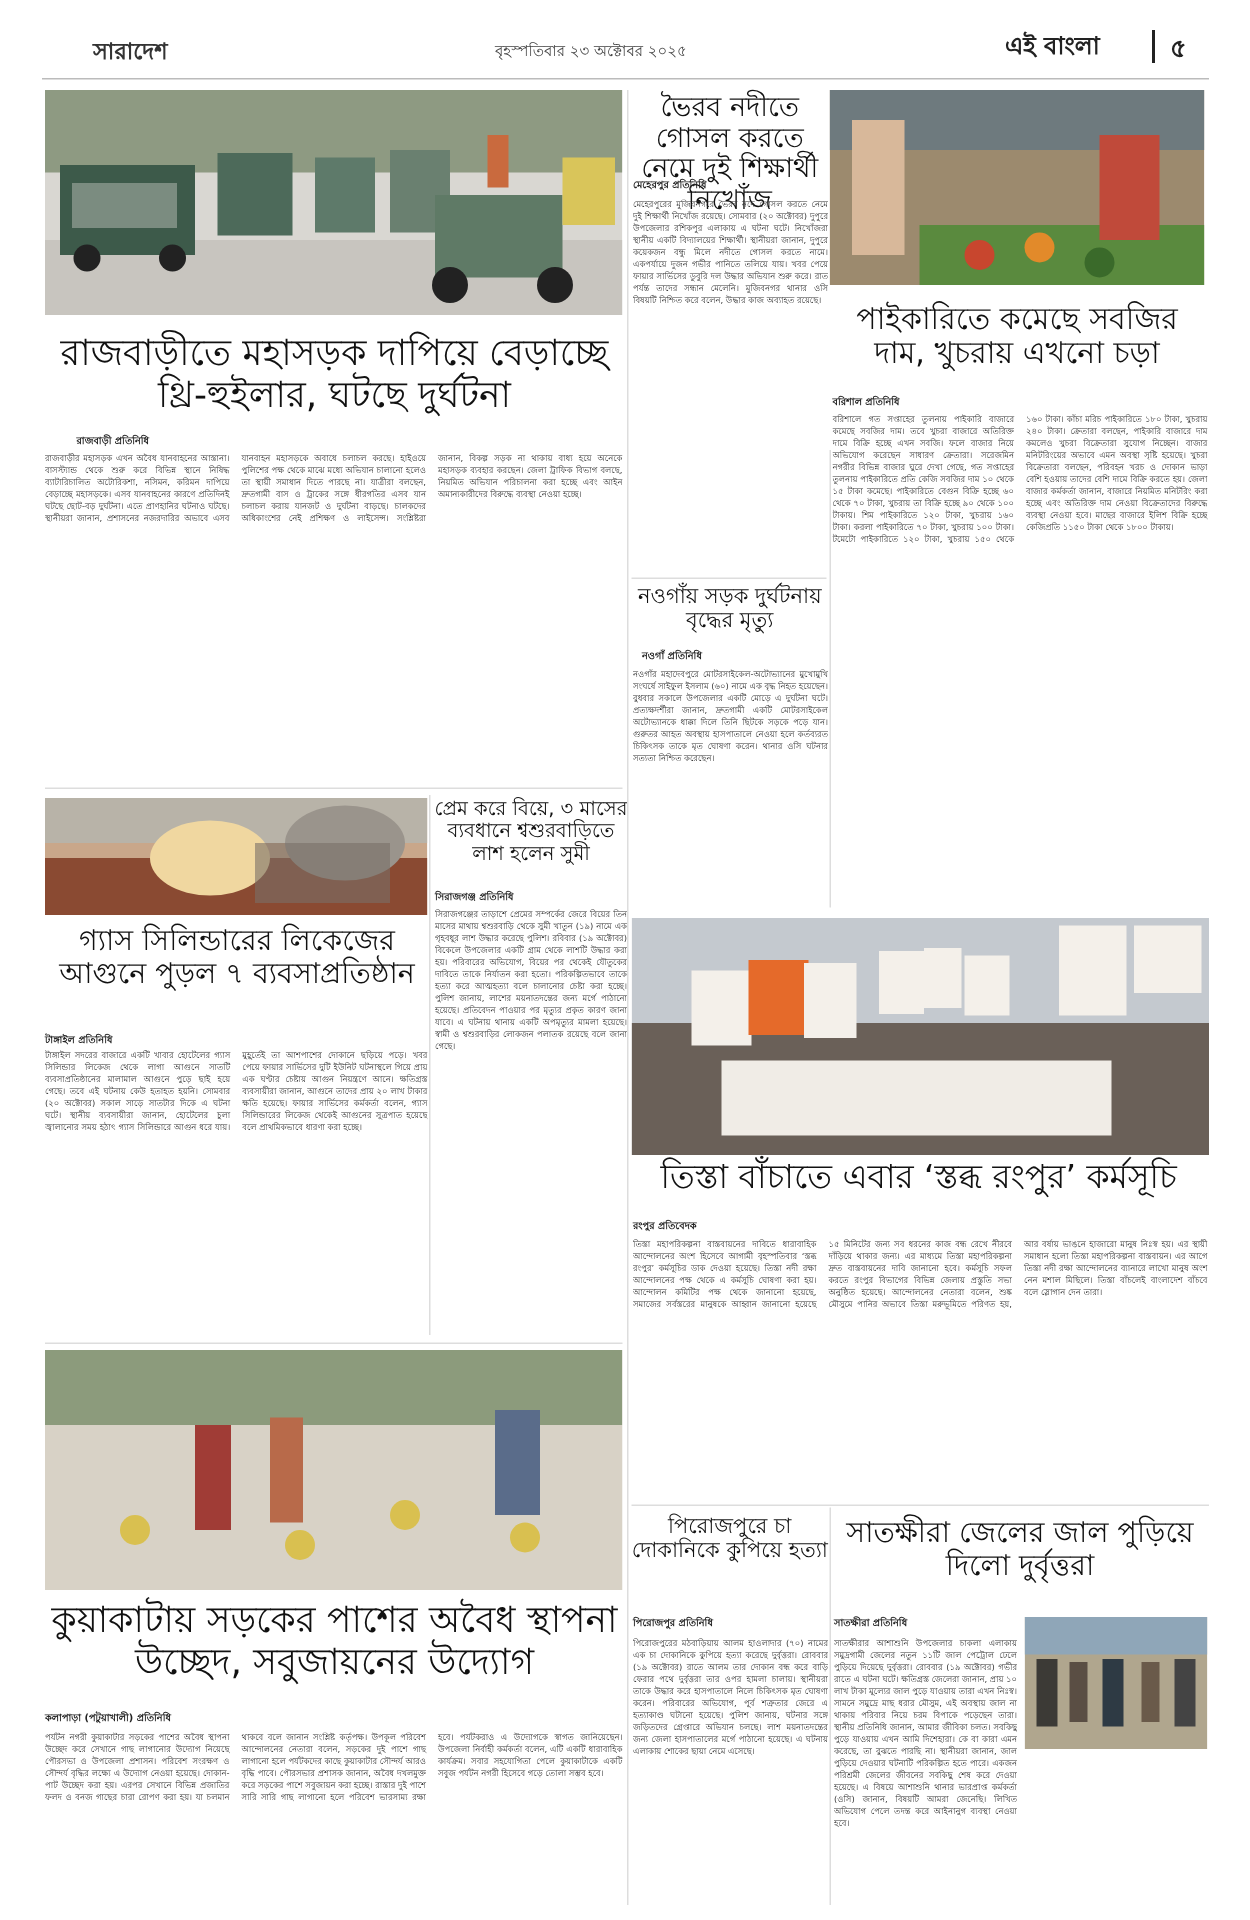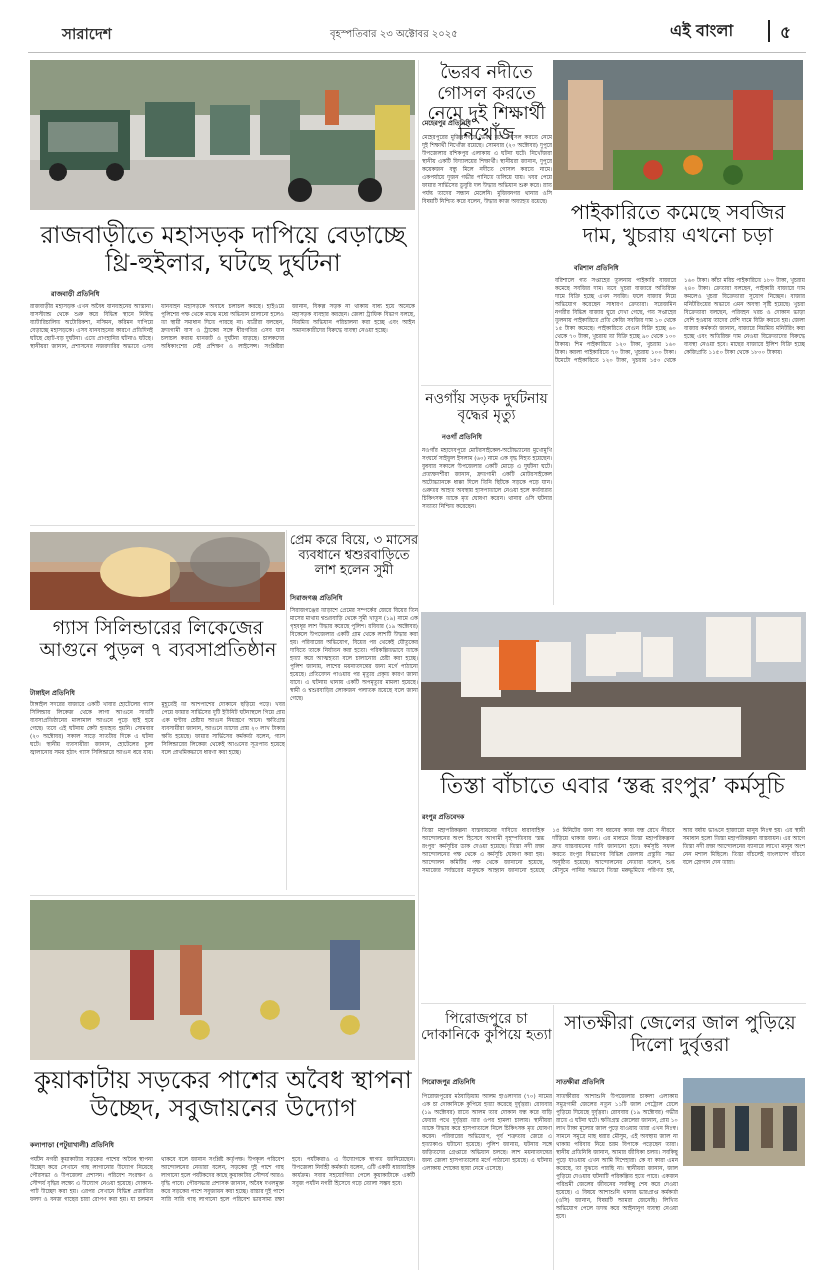--- a/index.html
+++ b/index.html
@@ -88,37 +88,37 @@
 </div>
 <div class="abs headline" style="left:28px;top:1067px;width:390px;font-size:24px;">কুয়াকাটায় সড়কের পাশের অবৈধ স্থাপনা উচ্ছেদ, সবুজায়নের উদ্যোগ</div>
 <div class="abs byline" style="left:30px;top:1140px;">কলাপাড়া (পটুয়াখালী) প্রতিনিধি</div>
 <div class="abs body cols3" style="left:30px;top:1155px;width:385px;height:115px;">পর্যটন নগরী কুয়াকাটার সড়কের পাশের অবৈধ স্থাপনা উচ্ছেদ করে সেখানে গাছ লাগানোর উদ্যোগ নিয়েছে পৌরসভা ও উপজেলা প্রশাসন। পরিবেশ সংরক্ষণ ও সৌন্দর্য বৃদ্ধির লক্ষ্যে এ উদ্যোগ নেওয়া হয়েছে। দোকান-পাট উচ্ছেদ করা হয়। এরপর সেখানে বিভিন্ন প্রজাতির ফলদ ও বনজ গাছের চারা রোপণ করা হয়। যা চলমান থাকবে বলে জানান সংশ্লিষ্ট কর্তৃপক্ষ। উপকূল পরিবেশ আন্দোলনের নেতারা বলেন, সড়কের দুই পাশে গাছ লাগানো হলে পর্যটকদের কাছে কুয়াকাটার সৌন্দর্য আরও বৃদ্ধি পাবে। পৌরসভার প্রশাসক জানান, অবৈধ দখলমুক্ত করে সড়কের পাশে সবুজায়ন করা হচ্ছে। রাস্তার দুই পাশে সারি সারি গাছ লাগানো হলে পরিবেশ ভারসাম্য রক্ষা হবে। পর্যটকরাও এ উদ্যোগকে স্বাগত জানিয়েছেন। উপজেলা নির্বাহী কর্মকর্তা বলেন, এটি একটি ধারাবাহিক কার্যক্রম। সবার সহযোগিতা পেলে কুয়াকাটাকে একটি সবুজ পর্যটন নগরী হিসেবে গড়ে তোলা সম্ভব হবে।</div>
 
 <div class="abs headline" style="left:420px;top:62px;width:133px;font-size:18px;">ভৈরব নদীতে গোসল করতে নেমে দুই শিক্ষার্থী নিখোঁজ</div>
 <div class="abs byline" style="left:422px;top:118px;">মেহেরপুর প্রতিনিধি</div>
 <div class="abs body" style="left:422px;top:133px;width:130px;height:250px;">মেহেরপুরের মুজিবনগরে ভৈরব নদে গোসল করতে নেমে দুই শিক্ষার্থী নিখোঁজ রয়েছে। সোমবার (২০ অক্টোবর) দুপুরে উপজেলার রশিকপুর এলাকায় এ ঘটনা ঘটে। নিখোঁজরা স্থানীয় একটি বিদ্যালয়ের শিক্ষার্থী। স্থানীয়রা জানান, দুপুরে কয়েকজন বন্ধু মিলে নদীতে গোসল করতে নামে। একপর্যায়ে দুজন গভীর পানিতে তলিয়ে যায়। খবর পেয়ে ফায়ার সার্ভিসের ডুবুরি দল উদ্ধার অভিযান শুরু করে। রাত পর্যন্ত তাদের সন্ধান মেলেনি। মুজিবনগর থানার ওসি বিষয়টি নিশ্চিত করে বলেন, উদ্ধার কাজ অব্যাহত রয়েছে।</div>
 
 <div class="abs headline" style="left:420px;top:390px;width:133px;font-size:14px;">নওগাঁয় সড়ক দুর্ঘটনায় বৃদ্ধের মৃত্যু</div>
-<div class="abs byline" style="left:442px;top:432px;">নওগাঁ প্রতিনিধি</div>
+<div class="abs byline" style="left:428px;top:432px;">নওগাঁ প্রতিনিধি</div>
 <div class="abs body" style="left:422px;top:446px;width:130px;height:160px;">নওগাঁর মহাদেবপুরে মোটরসাইকেল-অটোভ্যানের মুখোমুখি সংঘর্ষে সাইফুল ইসলাম (৬০) নামে এক বৃদ্ধ নিহত হয়েছেন। বুধবার সকালে উপজেলার একটি মোড়ে এ দুর্ঘটনা ঘটে। প্রত্যক্ষদর্শীরা জানান, দ্রুতগামী একটি মোটরসাইকেল অটোভ্যানকে ধাক্কা দিলে তিনি ছিটকে সড়কে পড়ে যান। গুরুতর আহত অবস্থায় হাসপাতালে নেওয়া হলে কর্তব্যরত চিকিৎসক তাকে মৃত ঘোষণা করেন। থানার ওসি ঘটনার সত্যতা নিশ্চিত করেছেন।</div>
 
 <div class="abs photo" style="left:553px;top:60px;width:250px;height:130px;">
   <svg width="250" height="130">
     <rect width="250" height="130" fill="#9c8a6e"></rect>
     <rect x="0" y="0" width="250" height="40" fill="#6e7a7e"></rect>
     <rect x="15" y="20" width="35" height="90" fill="#d8b89a"></rect>
     <rect x="60" y="90" width="190" height="40" fill="#5a8a3e"></rect>
     <circle cx="100" cy="110" r="10" fill="#c8462e"></circle>
     <circle cx="140" cy="105" r="10" fill="#e28a2a"></circle>
     <circle cx="180" cy="115" r="10" fill="#3a6a2a"></circle>
     <rect x="180" y="30" width="40" height="70" fill="#c04a3a"></rect>
   </svg>
 </div>
 <div class="abs headline" style="left:553px;top:201px;width:250px;font-size:20px;">পাইকারিতে কমেছে সবজির দাম, খুচরায় এখনো চড়া</div>
-<div class="abs byline" style="left:574px;top:263px;">বরিশাল প্রতিনিধি</div>
+<div class="abs byline" style="left:555px;top:263px;">বরিশাল প্রতিনিধি</div>
 <div class="abs body cols2" style="left:555px;top:276px;width:250px;height:328px;">বরিশালে গত সপ্তাহের তুলনায় পাইকারি বাজারে কমেছে সবজির দাম। তবে খুচরা বাজারে অতিরিক্ত দামে বিক্রি হচ্ছে এখন সবজি। ফলে বাজার নিয়ে অভিযোগ করেছেন সাধারণ ক্রেতারা। সরেজমিন নগরীর বিভিন্ন বাজার ঘুরে দেখা গেছে, গত সপ্তাহের তুলনায় পাইকারিতে প্রতি কেজি সবজির দাম ১০ থেকে ১৫ টাকা কমেছে। পাইকারিতে বেগুন বিক্রি হচ্ছে ৬০ থেকে ৭০ টাকা, খুচরায় তা বিক্রি হচ্ছে ৯০ থেকে ১০০ টাকায়। শিম পাইকারিতে ১২০ টাকা, খুচরায় ১৬০ টাকা। করলা পাইকারিতে ৭০ টাকা, খুচরায় ১০০ টাকা। টমেটো পাইকারিতে ১২০ টাকা, খুচরায় ১৫০ থেকে ১৬০ টাকা। কাঁচা মরিচ পাইকারিতে ১৮০ টাকা, খুচরায় ২৪০ টাকা। ক্রেতারা বলছেন, পাইকারি বাজারে দাম কমলেও খুচরা বিক্রেতারা সুযোগ নিচ্ছেন। বাজার মনিটরিংয়ের অভাবে এমন অবস্থা সৃষ্টি হয়েছে। খুচরা বিক্রেতারা বলছেন, পরিবহন খরচ ও দোকান ভাড়া বেশি হওয়ায় তাদের বেশি দামে বিক্রি করতে হয়। জেলা বাজার কর্মকর্তা জানান, বাজারে নিয়মিত মনিটরিং করা হচ্ছে এবং অতিরিক্ত দাম নেওয়া বিক্রেতাদের বিরুদ্ধে ব্যবস্থা নেওয়া হবে। মাছের বাজারে ইলিশ বিক্রি হচ্ছে কেজিপ্রতি ১১৫০ টাকা থেকে ১৮০০ টাকায়।</div>
 
 <div class="abs photo" style="left:421px;top:612px;width:385px;height:158px;">
   <svg width="385" height="158">
     <rect width="385" height="158" fill="#c4c9cf"></rect>
     <rect y="70" width="385" height="88" fill="#6a6058"></rect>
     <rect x="40" y="35" width="40" height="50" fill="#f4f0ea"></rect>
     <rect x="78" y="28" width="40" height="50" fill="#e56a2a"></rect>
     <rect x="115" y="30" width="35" height="50" fill="#f4f0ea"></rect>
     <rect x="165" y="22" width="30" height="42" fill="#f4f0ea"></rect>

